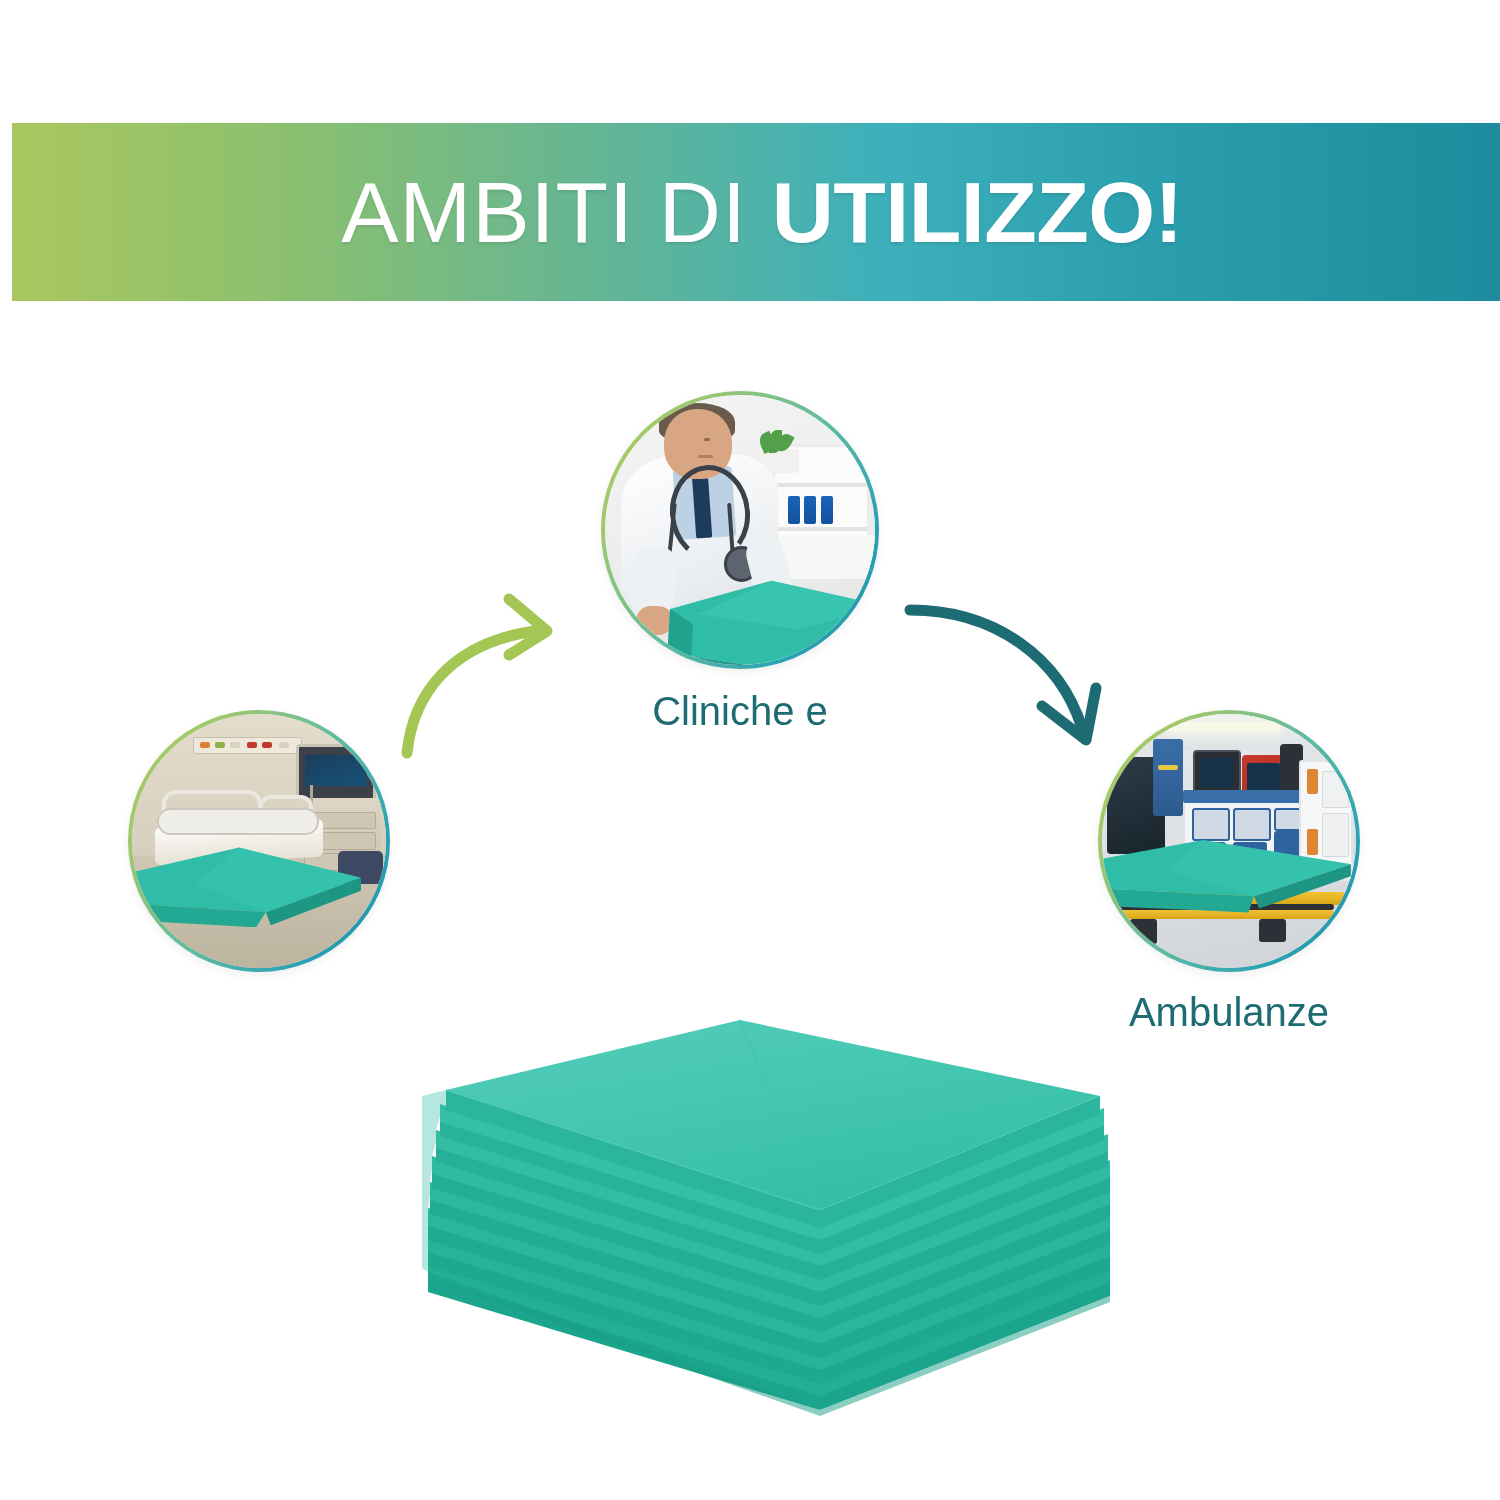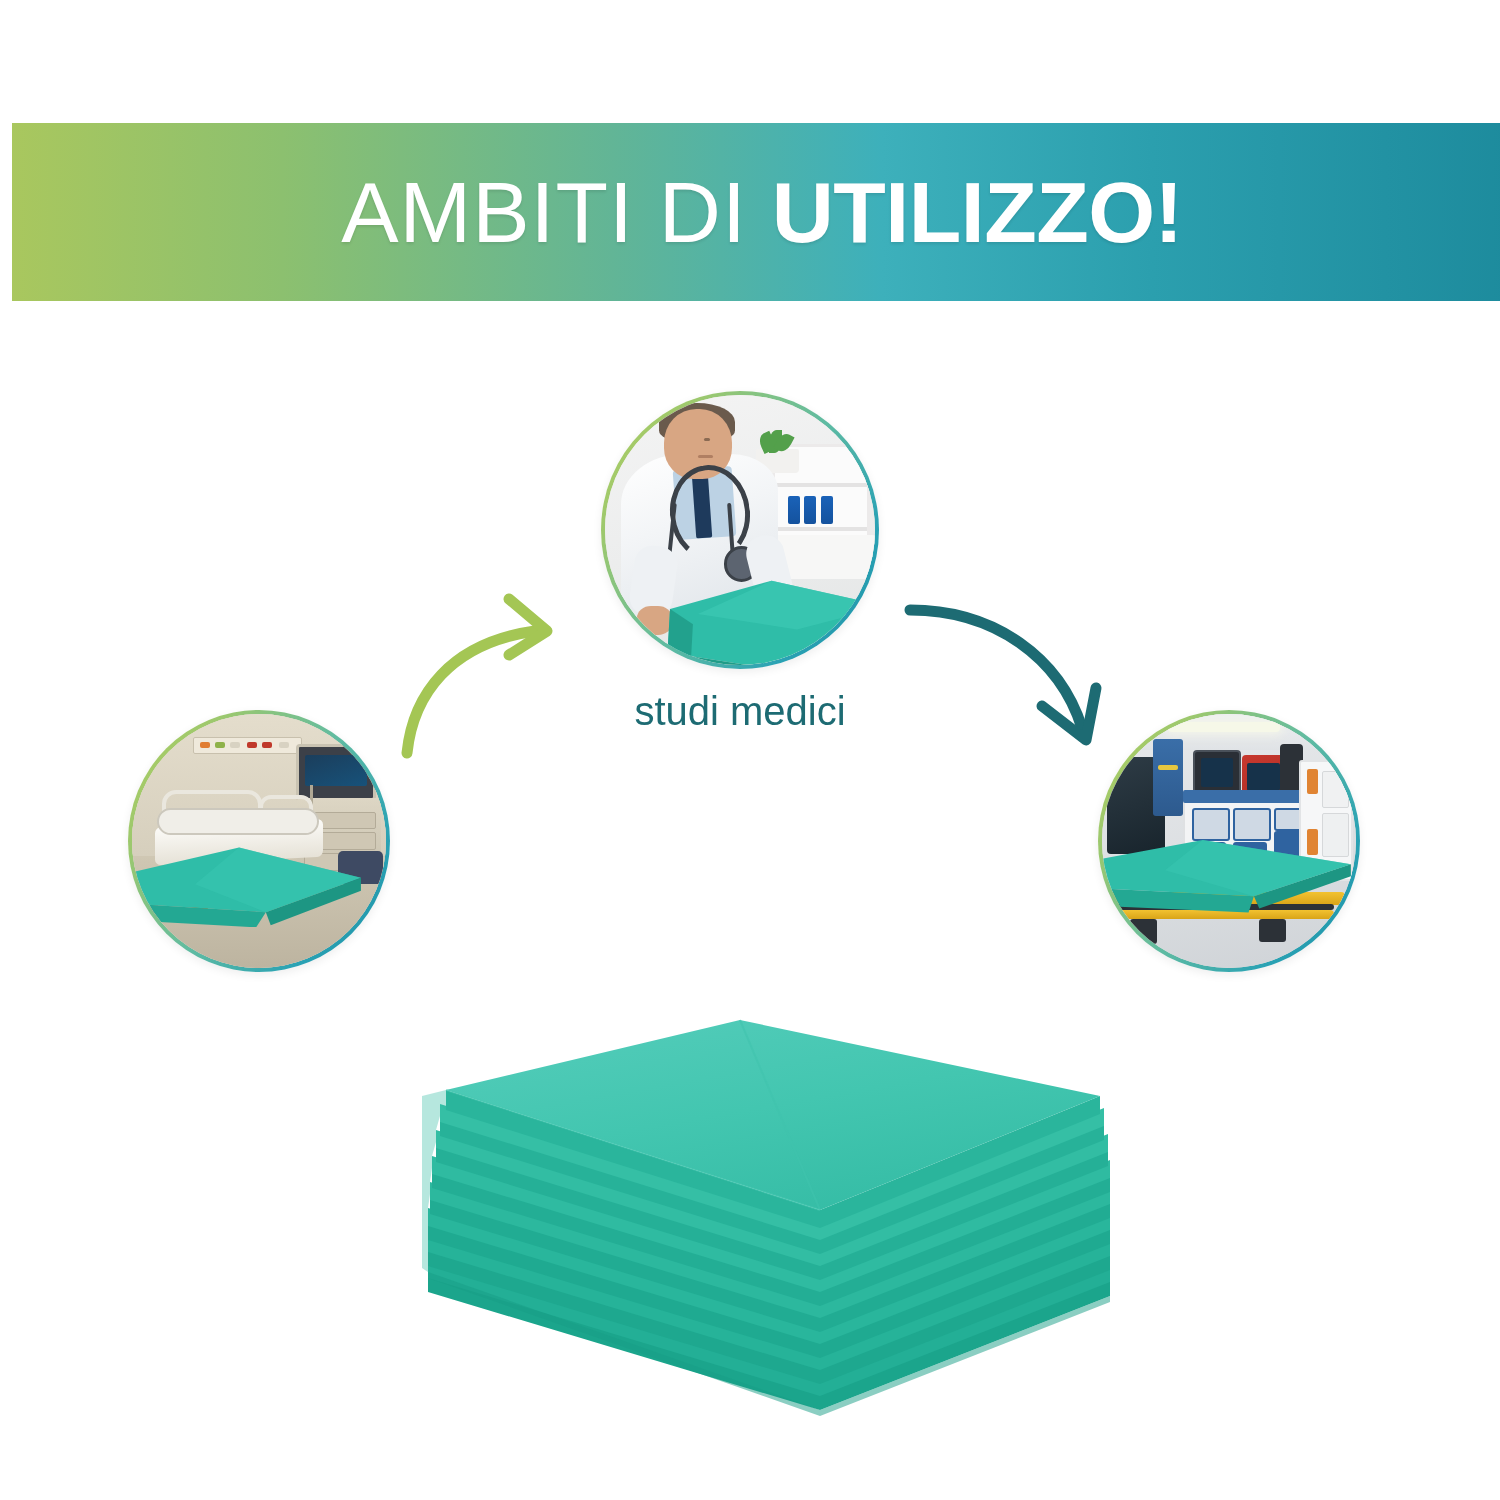--- a/index.html
+++ b/index.html
@@ -227,21 +227,21 @@
 
         <svg class="dr-sheet" style="left:10%;top:66%;width:94%;height:38%;" viewBox="0 0 200 80" preserveAspectRatio="none">
           <polygon points="30,28 110,6 200,26 200,62 118,76 28,62" fill="#2fbda8"></polygon>
           <polygon points="30,28 28,62 46,76 48,40" fill="#22a18d"></polygon>
           <polygon points="110,6 200,26 130,44 52,32" fill="#3cc9b3" opacity="0.7"></polygon>
           <polygon points="28,62 118,76 116,80 30,80" fill="#1f9c88"></polygon>
         </svg>
       </div>
     </div>
     <div class="caption" style="top:298px;">
-      <div>studi medici</div>
+      <div>Cliniche e</div>
     </div>
   </div>
 
   <div class="circle-wrap" style="left:1098px;top:710px;width:262px;height:262px;">
     <div class="photo-ring" style="width:262px;height:262px;">
       <div class="photo-inner">
         <div class="sc am-bg"></div>
         <div class="sc am-ceil"></div>
         <div class="sc am-light"></div>
 
@@ -286,20 +286,23 @@
           <div class="am-dark" style="left:64%;top:70%;width:10%;height:20%;"></div>
           <svg class="er-sheet" viewBox="0 0 200 80" preserveAspectRatio="none" style="top:-6%;height:72%;">
             <polygon points="6,26 86,6 196,30 124,62 8,54" fill="#2fbda8"></polygon>
             <polygon points="6,26 8,54 18,70 10,38" fill="#1f9c88"></polygon>
             <polygon points="8,54 124,62 120,78 20,72" fill="#23a893"></polygon>
             <polygon points="124,62 196,30 196,42 128,74" fill="#1d9683"></polygon>
             <polygon points="86,6 196,30 124,62 58,36" fill="#39c8b2" opacity="0.5"></polygon>
           </svg>
         </div>
       </div>
+    </div>
+    <div class="caption" style="top:280px;">
+      <div>Ambulanze</div>
     </div>
   </div>
 
   <svg class="stack" style="left:410px;top:1010px;width:700px;height:460px;" viewBox="0 0 700 460">
     <defs>
       <linearGradient id="gTop" x1="0" y1="0" x2="0.6" y2="1">
         <stop offset="0%" stop-color="#55cdbb"></stop>
         <stop offset="55%" stop-color="#43c6b0"></stop>
         <stop offset="100%" stop-color="#36bda6"></stop>
       </linearGradient>

